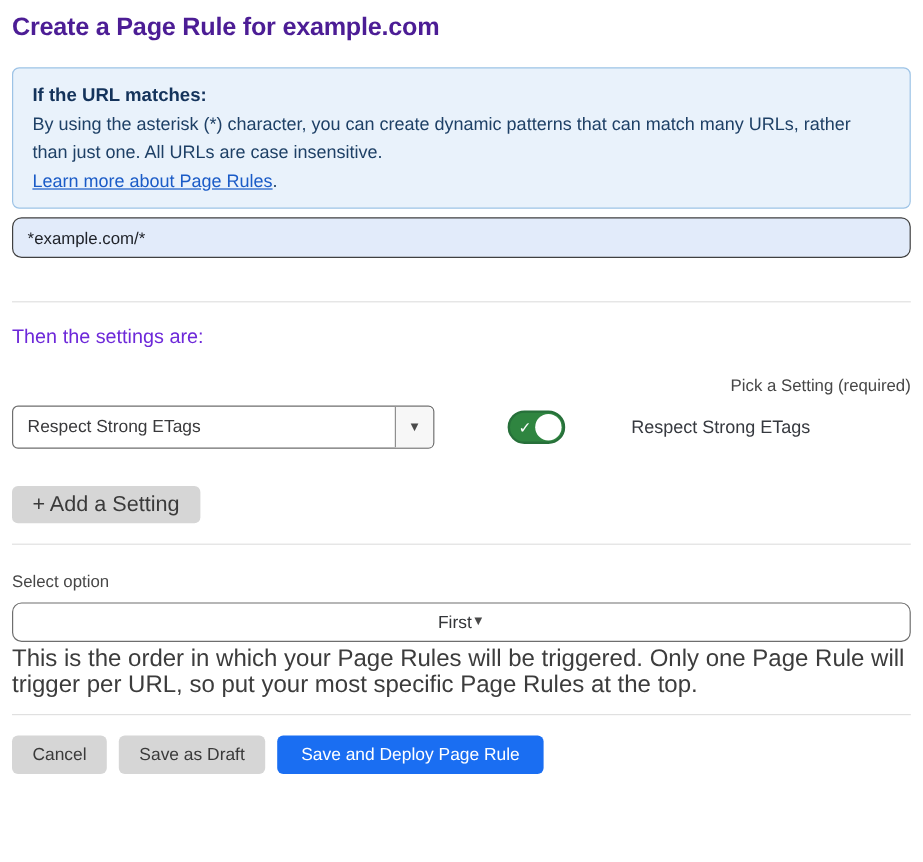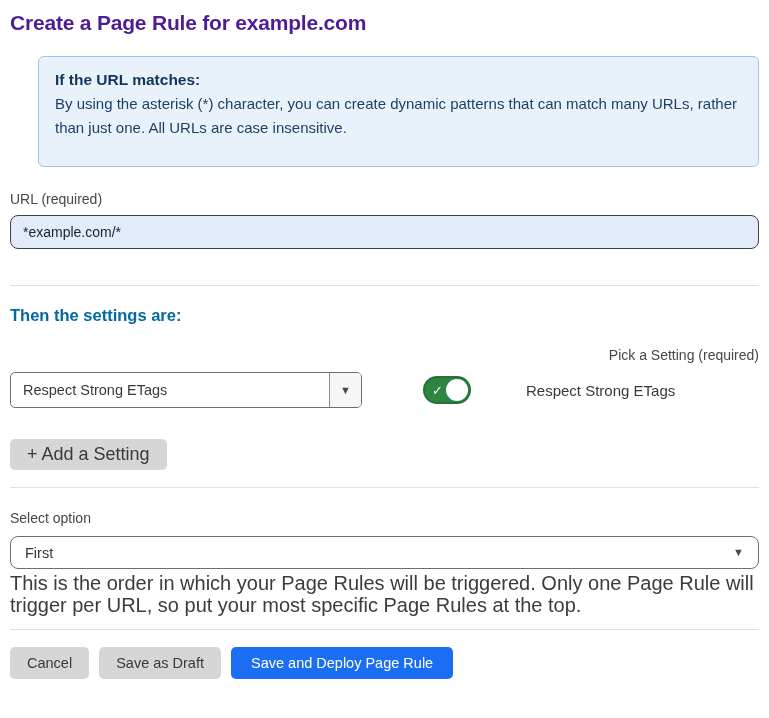--- a/index.html
+++ b/index.html
@@ -20,25 +20,24 @@
     font-weight: 700;
     color: #4c1d95;
     letter-spacing: -0.2px;
   }
 
   .info-box {
     margin-top: 20px;
     background: #e9f2fb;
     border: 1px solid #9dc3e6;
     border-radius: 6px;
-    padding: 11px 16px 26px 16px;
+    padding: 11px 16px 9px 16px;
     color: #1e4066;
     font-size: 15px;
     line-height: 24px;
-    margin-left: 28px;
   }
   .info-box .info-heading {
     font-weight: 700;
     color: #14335b;
     font-size: 15.5px;
   }
   .info-box a.info-link {
     color: #1a5bc7;
     text-decoration: underline;
     cursor: pointer;
@@ -71,22 +70,22 @@
     border: none;
     border-top: 1px solid #e0e0e0;
     height: 0;
   }
   .divider-1 { margin-top: 36px; }
   .divider-2 { margin-top: 17px; }
   .divider-3 { margin-top: 13px; }
 
   h2.section-heading {
     font-size: 16.5px;
-    font-weight: 700;
-    color: #0369a1;
+    font-weight: 400;
+    color: #6d28d9;
     line-height: 20px;
   }
   .heading-settings { margin-top: 19px; }
   .heading-order { margin-top: 19px; }
 
   .label-pick { margin-top: 22px; text-align: right; }
   .label-order-select { margin-top: 22px; }
 
   .setting-row {
     margin-top: 8px;
@@ -190,21 +189,21 @@
 
   .order-select {
     margin-top: 9px;
     width: 100%;
     height: 33px;
     border: 1px solid #6e6e6e;
     border-radius: 8px;
     background: #ffffff;
     display: flex;
     align-items: center;
-    justify-content: space-between;
+    justify-content: center;
     padding: 0 14px;
     cursor: pointer;
   }
   .order-select .select-value {
     font-size: 14.5px;
     color: #333538;
   }
 
   .help-text {
     margin-top: 4px;
@@ -224,23 +223,25 @@
 </head>
 <body>
 
 <div class="page">
 
   <h1 class="page-title">Create a Page Rule for example.com</h1>
 
   <div class="info-box">
     <div class="info-heading">If the URL matches:</div>
     <div class="info-body">By using the asterisk (*) character, you can create dynamic patterns that can match many URLs, rather than just one. All URLs are case insensitive.</div>
-  </div>
-
-  <div class="field-label label-url">URL (required)</div>
+    <div class="info-link-line">
+      <a class="info-link">Learn more about Page Rules</a><span class="info-link-suffix">.</span>
+    </div>
+  </div>
+
   <input class="url-input" type="text" value="*example.com/*" style="">
 
   <hr class="divider divider-1">
 
   <h2 class="section-heading heading-settings">Then the settings are:</h2>
 
   <div class="field-label label-pick">Pick a Setting (required)</div>
 
   <div class="setting-row">
     <div class="select-group">

